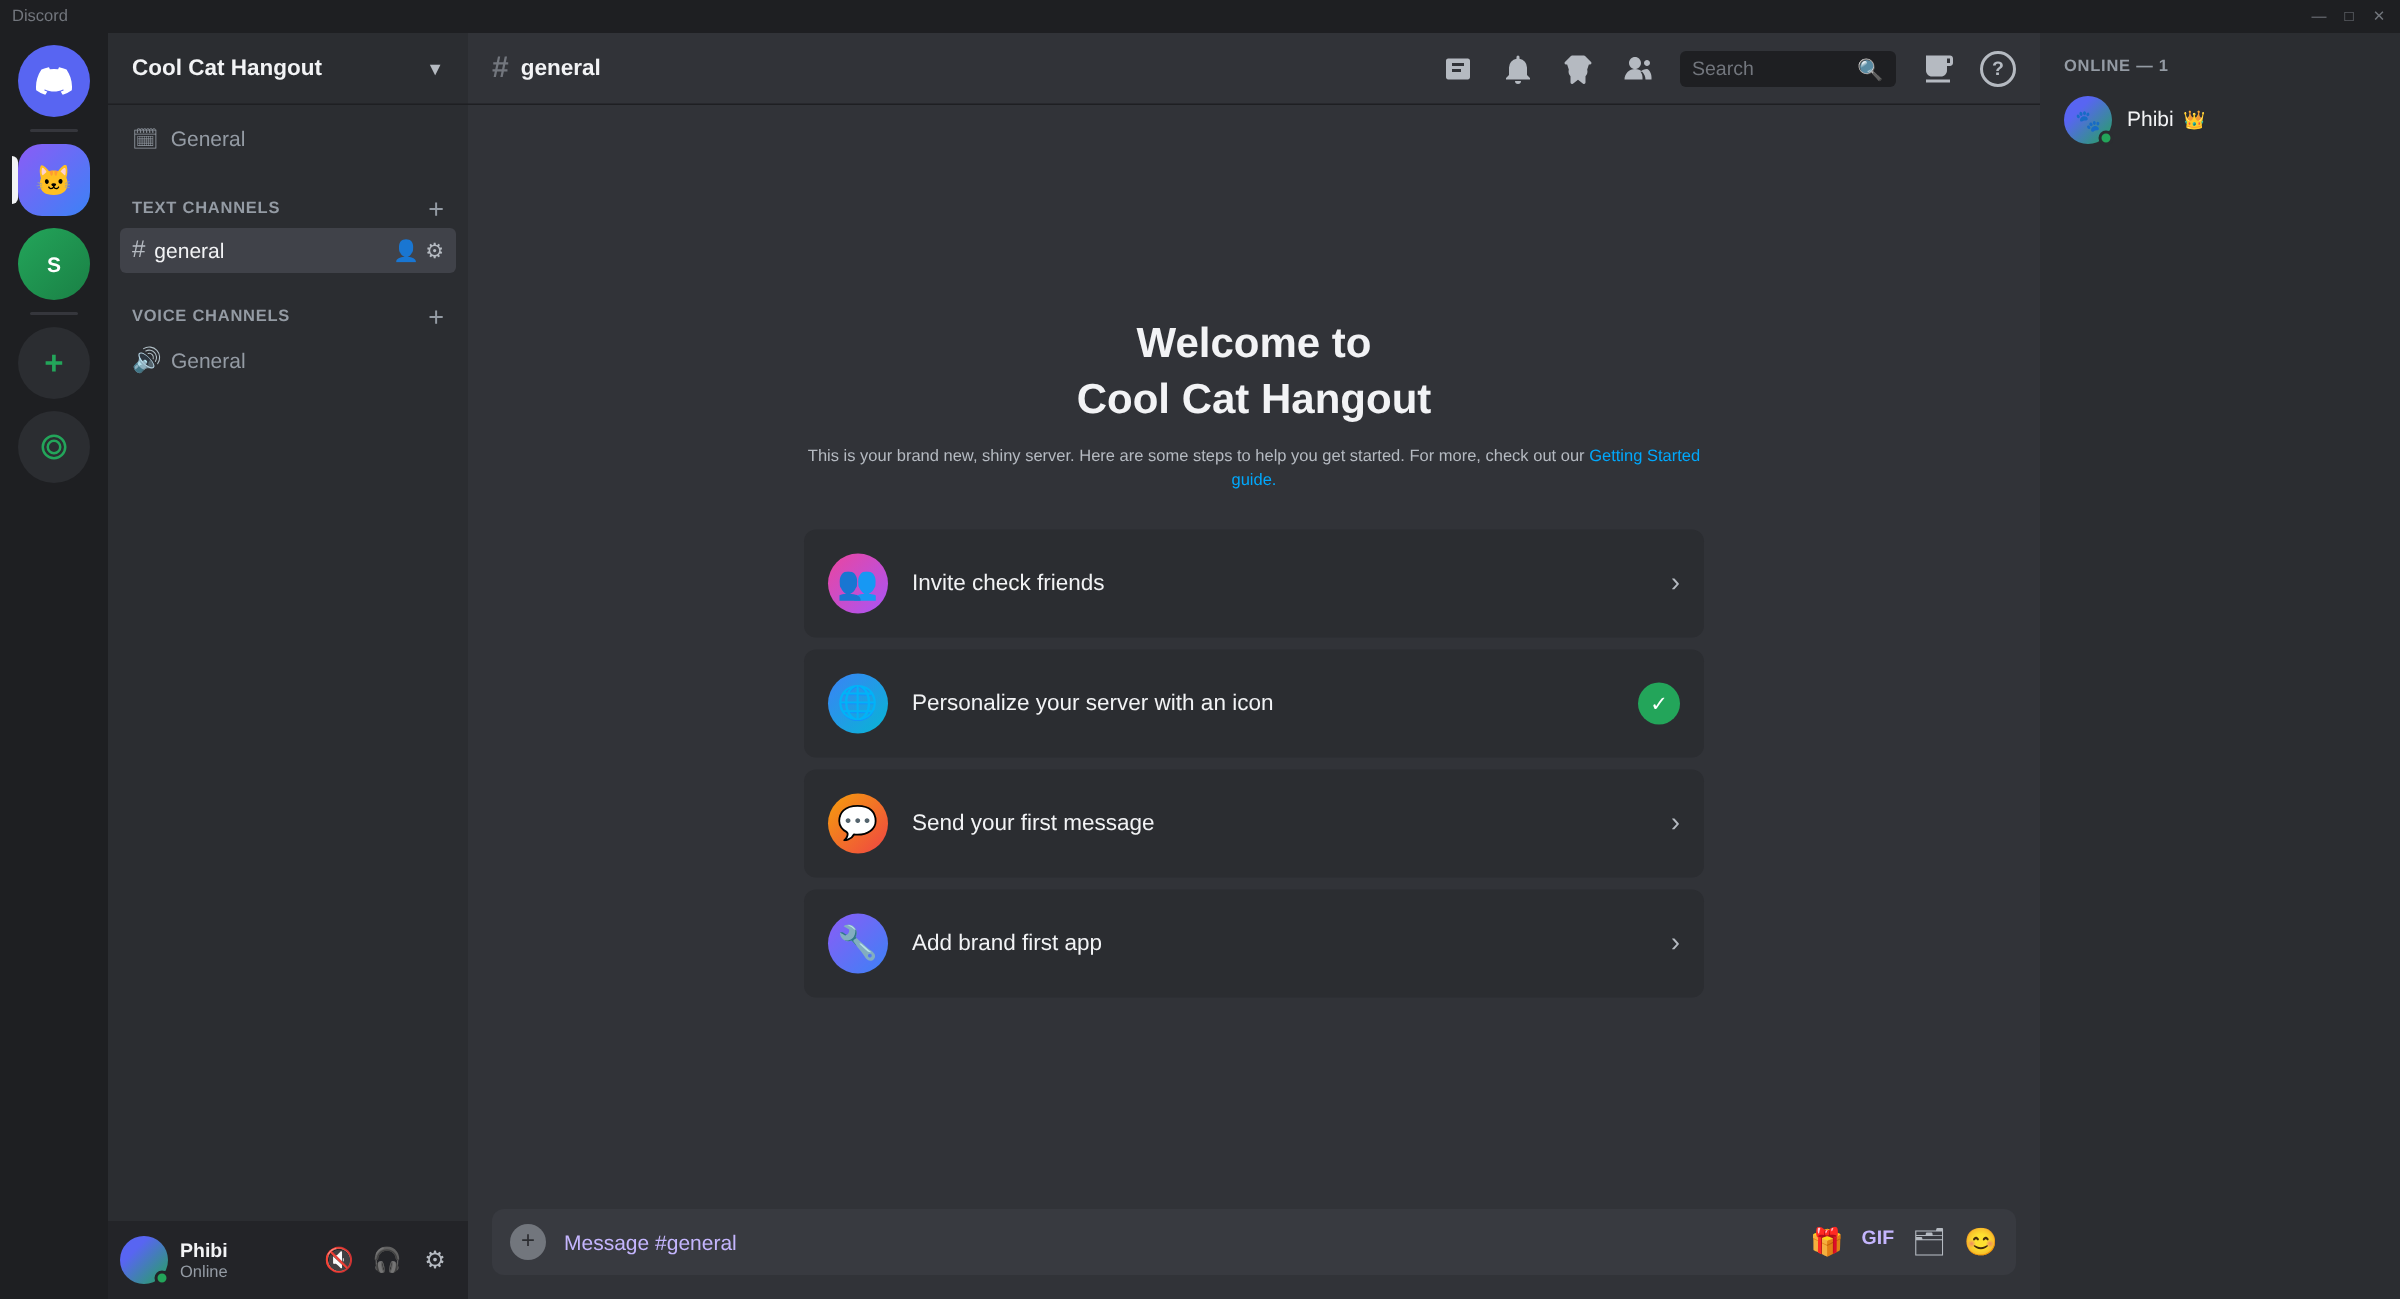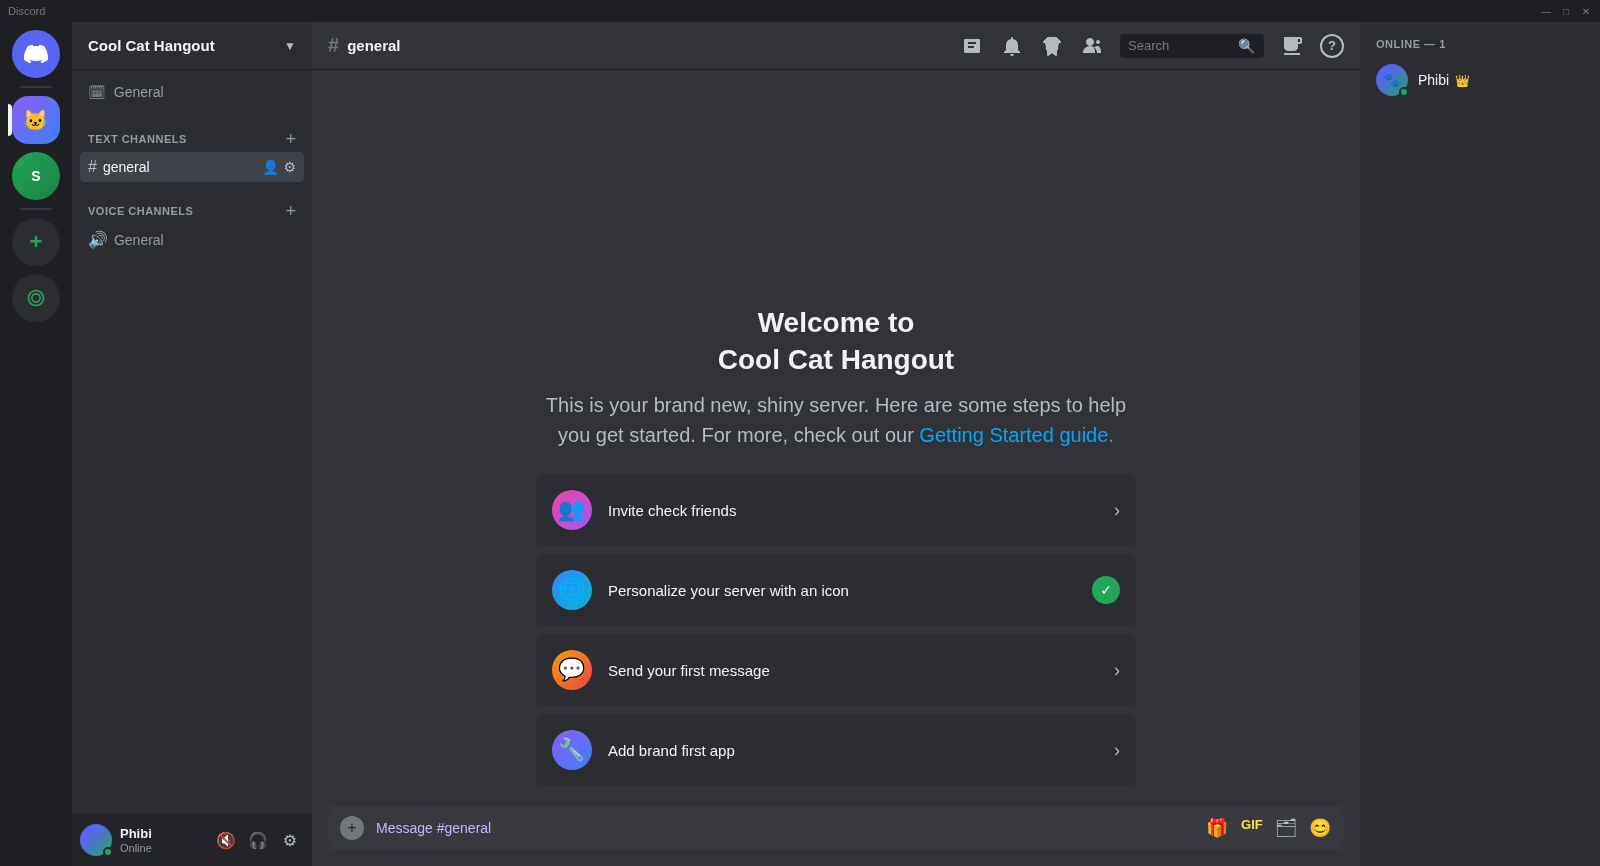--- a/index.html
+++ b/index.html
@@ -332,40 +332,40 @@
       color: #72767d;
       font-size: 14px;
     }
 
     
     .chat-area {
       flex: 1;
       display: flex;
       flex-direction: column;
       align-items: center;
-      justify-content: flex-end;
+      justify-content: center;
       padding: 20px;
       overflow-y: auto;
     }
 
     
     .welcome-container {
       max-width: 600px;
       width: 100%;
       text-align: center;
     }
     .welcome-title {
       font-size: 28px;
       font-weight: 800;
       color: #f2f3f5;
       line-height: 1.3;
       margin-bottom: 12px;
     }
     .welcome-subtitle {
-      font-size: 20px;
+      font-size: 11px;
       color: #b5bac1;
       margin-bottom: 24px;
       line-height: 1.5;
     }
     .welcome-link {
       color: #00a8fc;
       text-decoration: none;
     }
 
     .checklist {
@@ -754,21 +754,21 @@
     </div>
 
     <div class="message-input-area">
       <div class="message-input-box">
         <div class="message-input-plus">
           <span>+</span>
         </div>
         <div class="message-input-placeholder">Message #general</div>
         <div class="message-input-icons">
           <span class="message-icon-btn">🎁</span>
-          <span class="message-icon-btn" style="font-size:13px;font-weight:bold;color:#fde047;">GIF</span>
+          <span class="message-icon-btn" style="font-size:13px;font-weight:bold;color:#c4b5fd;">GIF</span>
           <span class="message-icon-btn">🗂</span>
           <span class="message-icon-btn">😊</span>
         </div>
       </div>
     </div>
   </div>
 
   <div class="members-panel">
     <div class="members-section-title">ONLINE — 1</div>
 

